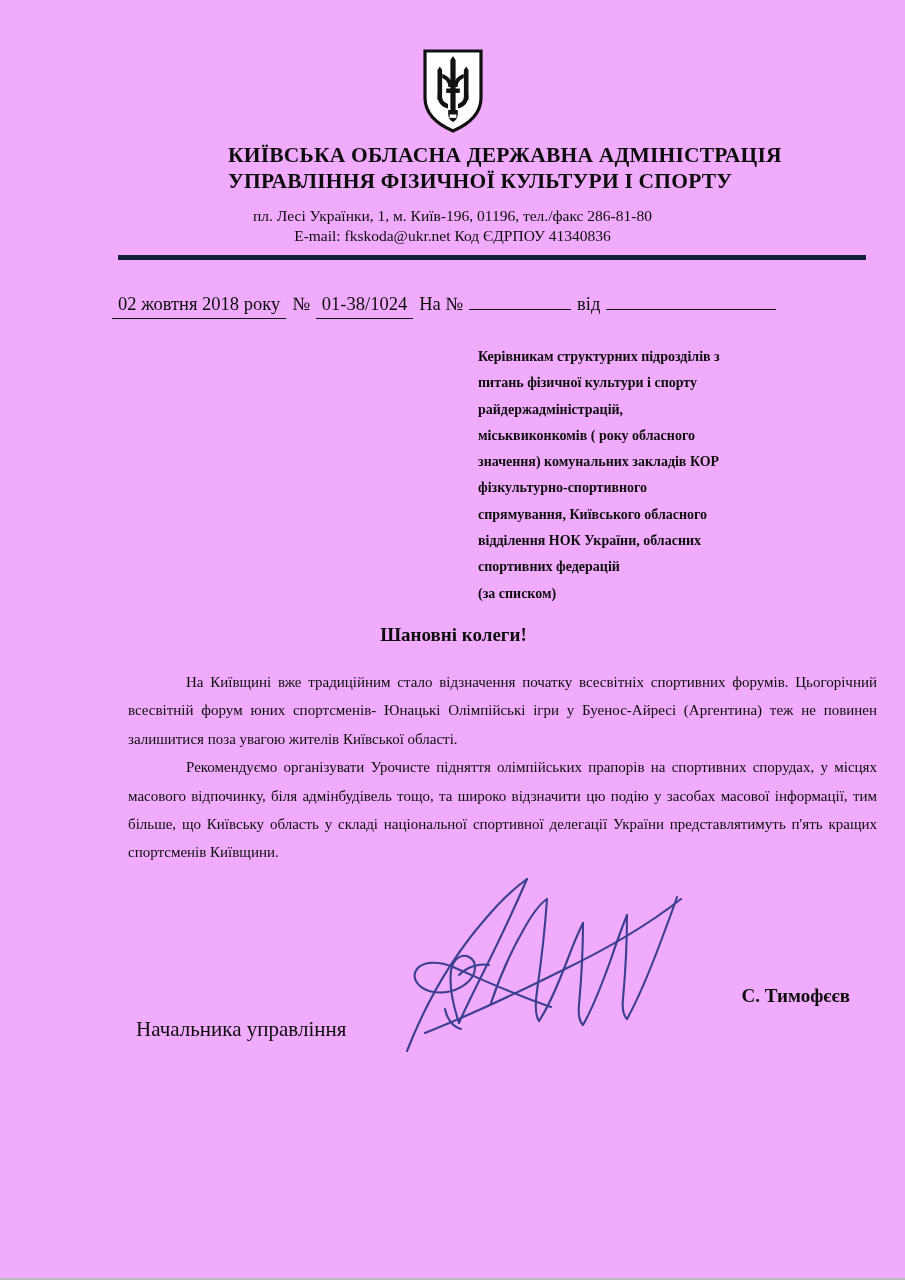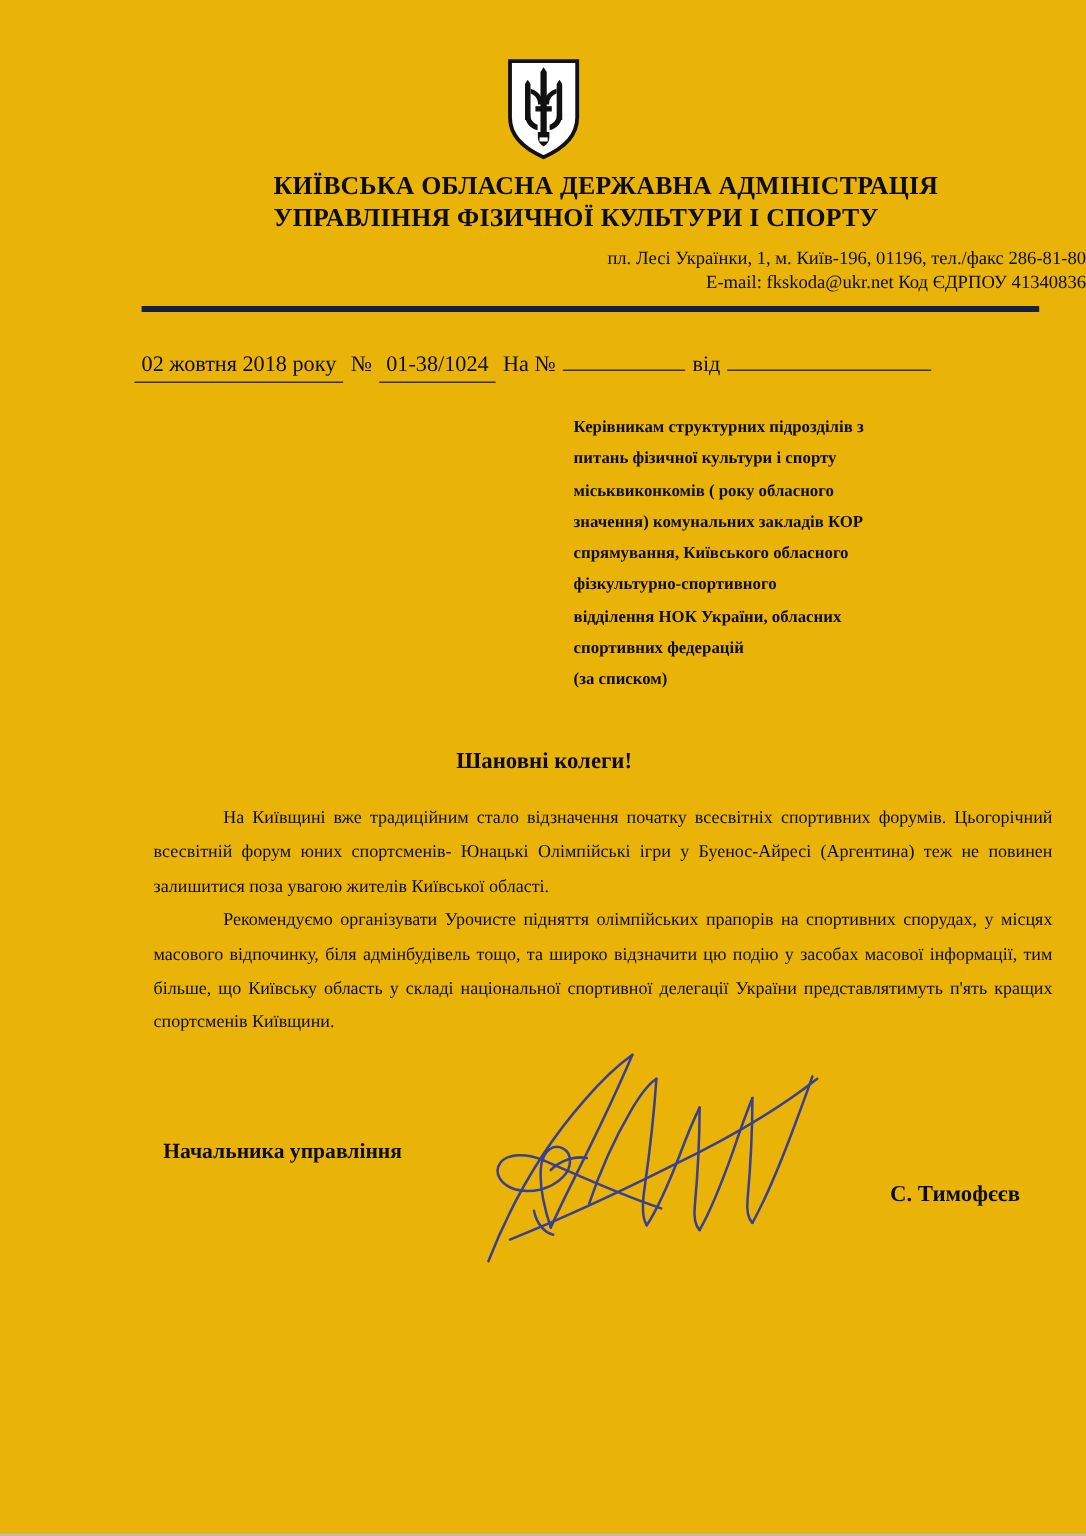--- a/index.html
+++ b/index.html
@@ -5,21 +5,21 @@
 <style>
   html, body {
     margin: 0;
     padding: 0;
     background: #ffffff;
   }
   .page {
     position: relative;
     width: 905px;
     height: 1280px;
-    background: #eab308;
+    background: #f0abfc;
     overflow: hidden;
     font-family: "Liberation Serif", "DejaVu Serif", serif;
     color: #0d0d0d;
     box-sizing: border-box;
   }
   .page::after {
     content: "";
     position: absolute;
     left: 0;
     right: 0;
@@ -55,21 +55,21 @@
   }
   .org-title .line2 {
     display: block;
   }
 
   .contacts {
     position: absolute;
     top: 206px;
     left: 0;
     right: 0;
-    text-align: right;
+    text-align: center;
     font-size: 15.5px;
     line-height: 20px;
   }
   .contacts span {
     display: block;
   }
 
   .rule {
     position: absolute;
     top: 255px;
@@ -148,24 +148,24 @@
     text-justify: inter-word;
   }
   .body-text p {
     margin: 0;
     text-indent: 58px;
   }
 
   
   .sig-role {
     position: absolute;
-    top: 949px;
+    top: 1017px;
     left: 136px;
-    font-weight: bold;
-    font-size: 18px;
+    font-weight: normal;
+    font-size: 21px;
   }
   .sig-name {
     position: absolute;
     top: 985px;
     right: 55px;
     font-weight: bold;
     font-size: 19px;
   }
   .signature {
     position: absolute;
@@ -220,24 +220,25 @@
     <span class="u">01-38/1024</span>
     <span class="lbl">На №</span>
     <span class="blank blank-na"></span>
     <span class="lbl">від</span>
     <span class="blank blank-vid"></span>
   </div>
 
   <div class="addressee">
     <div>Керівникам структурних підрозділів з</div>
     <div>питань фізичної культури і спорту</div>
+    <div>райдержадміністрацій,</div>
     <div>міськвиконкомів ( року обласного</div>
     <div>значення) комунальних закладів КОР</div>
+    <div>фізкультурно-спортивного</div>
     <div>спрямування, Київського обласного</div>
-    <div>фізкультурно-спортивного</div>
     <div>відділення НОК України, обласних</div>
     <div>спортивних федерацій</div>
     <div>(за списком)</div>
   </div>
 
   <div class="salutation">Шановні колеги!</div>
 
   <div class="body-text">
     <p>На Київщині вже традиційним стало відзначення початку всесвітніх спортивних форумів. Цьогорічний всесвітній форум юних спортсменів- Юнацькі Олімпійські ігри у Буенос-Айресі (Аргентина) теж не повинен залишитися поза увагою жителів Київської області.</p>
     <p>Рекомендуємо організувати Урочисте підняття олімпійських прапорів на спортивних спорудах, у місцях масового відпочинку, біля адмінбудівель тощо, та широко відзначити цю подію у засобах масової інформації, тим більше, що  Київську область у складі національної спортивної делегації України представлятимуть п'ять кращих спортсменів Київщини.</p>

